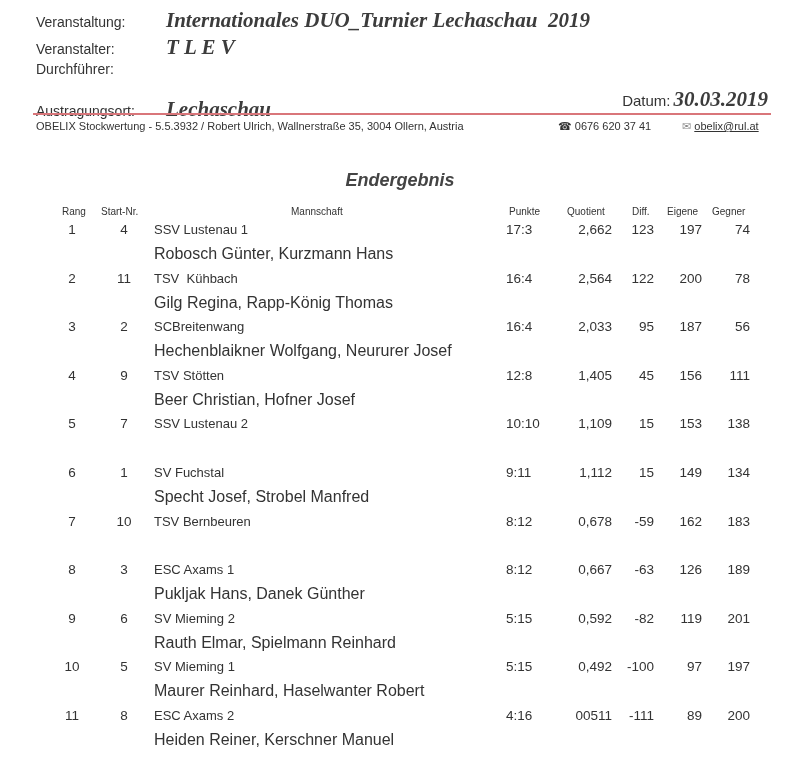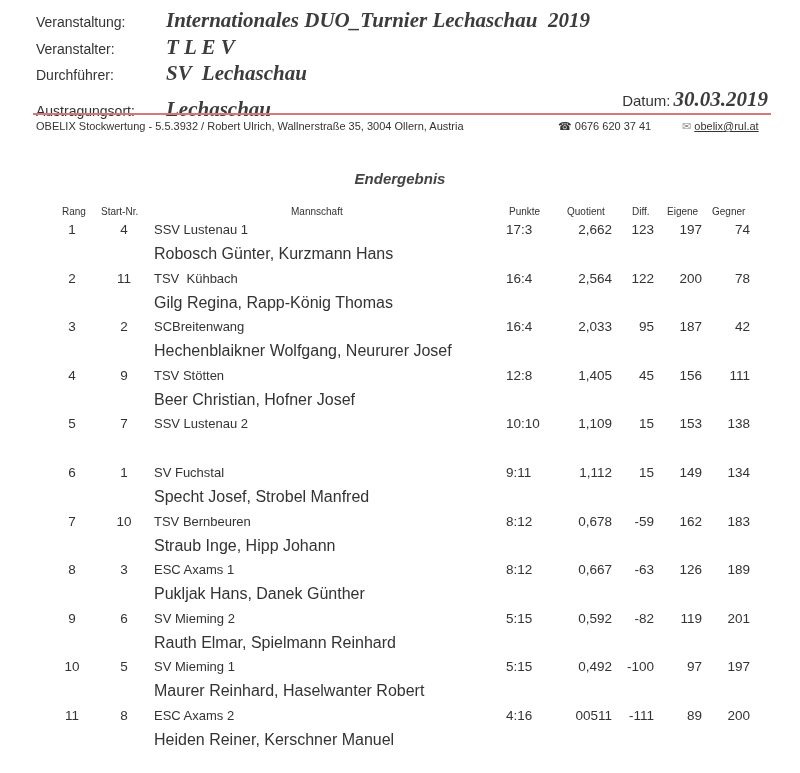--- a/index.html
+++ b/index.html
@@ -9,42 +9,41 @@
   .hdr-value { font-family: "Liberation Serif", serif; font-style: italic; font-weight: bold; font-size: 21px; color: #3c3c3c; }
   .datum { position: absolute; right: 32px; top: 87px; display: flex; align-items: baseline; }
   .datum-label { font-size: 15px; color: #333; margin-right: 3px; }
   .datum-value { font-family: "Liberation Serif", serif; font-style: italic; font-weight: bold; font-size: 21px; color: #3c3c3c; }
   .red-line { position: absolute; left: 33px; top: 113px; width: 738px; height: 2px; background: #d9767a; }
   .footer-line { position: absolute; top: 120px; left: 36px; right: 32px; font-size: 11px; color: #333; height: 14px; }
   .footer-left { position: absolute; left: 0; top: 0; }
   .footer-phone { position: absolute; left: 522px; top: 0; }
   .footer-mail { position: absolute; left: 646px; top: 0; }
   .footer-mail a { color: #333; text-decoration: underline; }
-  .title { position: absolute; top: 170px; left: 0; width: 800px; text-align: center; font-size: 15px; font-style: italic; font-weight: bold; color: #444; }
+  .title { position: absolute; top: 170px; left: 0; width: 800px; text-align: center; font-size: 18px; font-style: italic; font-weight: bold; color: #444; }
   .col-hdr { position: absolute; top: 206px; font-size: 10px; color: #333; }
   .row { position: absolute; left: 0; width: 800px; height: 48px; }
   .cell { position: absolute; font-size: 13.5px; color: #333; top: 0; }
   .num { text-align: right; }
   .players { position: absolute; left: 154px; top: 23px; font-size: 16px; color: #333; white-space: nowrap; }
   .team { left: 154px; font-size: 13px; }
 </style>
 </head>
 <body>
 
 <div class="hdr-row" style="top:8px;">
   <span class="hdr-label">Veranstaltung:</span>
   <span class="hdr-value" style="white-space:pre;">Internationales DUO_Turnier Lechaschau  2019</span>
 </div>
 <div class="hdr-row" style="top:35px;">
   <span class="hdr-label">Veranstalter:</span>
   <span class="hdr-value">T L E V</span>
 </div>
 <div class="hdr-row" style="top:61px;">
   <span class="hdr-label">Durchführer:</span>
-  <span class="hdr-value" style="white-space:pre;">SV  Lechaschau</span>
 </div>
 <div class="hdr-row" style="top:81px;margin-top:16px;">
   <span class="hdr-label">Austragungsort:</span>
   <span class="hdr-value">Lechaschau</span>
 </div>
 <div class="datum">
   <span class="datum-label">Datum:</span>
   <span class="datum-value">30.03.2019</span>
 </div>
 
@@ -97,21 +96,21 @@
     <span class="players">Gilg Regina, Rapp-König Thomas</span>
   </div>
     <div class="row" style="top: 319.2px;">
     <span class="cell num" style="left:60px;width:24px;text-align:center;">3</span>
     <span class="cell num" style="left:110px;width:28px;text-align:center;">2</span>
     <span class="cell team" style="white-space:pre;">SCBreitenwang</span>
     <span class="cell num" style="left:490px;width:55px;text-align:left;padding-left:16px;box-sizing:border-box;">16:4</span>
     <span class="cell num" style="left:560px;width:52px;">2,033</span>
     <span class="cell num" style="left:614px;width:40px;">95</span>
     <span class="cell num" style="left:664px;width:38px;">187</span>
-    <span class="cell num" style="left:712px;width:38px;">42</span>
+    <span class="cell num" style="left:712px;width:38px;">56</span>
     <span class="players">Hechenblaikner Wolfgang, Neururer Josef</span>
   </div>
     <div class="row" style="top: 367.8px;">
     <span class="cell num" style="left:60px;width:24px;text-align:center;">4</span>
     <span class="cell num" style="left:110px;width:28px;text-align:center;">9</span>
     <span class="cell team" style="white-space:pre;">TSV Stötten</span>
     <span class="cell num" style="left:490px;width:55px;text-align:left;padding-left:16px;box-sizing:border-box;">12:8</span>
     <span class="cell num" style="left:560px;width:52px;">1,405</span>
     <span class="cell num" style="left:614px;width:40px;">45</span>
     <span class="cell num" style="left:664px;width:38px;">156</span>
@@ -141,21 +140,20 @@
   </div>
     <div class="row" style="top: 513.6px;">
     <span class="cell num" style="left:60px;width:24px;text-align:center;">7</span>
     <span class="cell num" style="left:110px;width:28px;text-align:center;">10</span>
     <span class="cell team" style="white-space:pre;">TSV Bernbeuren</span>
     <span class="cell num" style="left:490px;width:55px;text-align:left;padding-left:16px;box-sizing:border-box;">8:12</span>
     <span class="cell num" style="left:560px;width:52px;">0,678</span>
     <span class="cell num" style="left:614px;width:40px;">-59</span>
     <span class="cell num" style="left:664px;width:38px;">162</span>
     <span class="cell num" style="left:712px;width:38px;">183</span>
-    <span class="players">Straub Inge, Hipp Johann</span>
   </div>
     <div class="row" style="top: 562.2px;">
     <span class="cell num" style="left:60px;width:24px;text-align:center;">8</span>
     <span class="cell num" style="left:110px;width:28px;text-align:center;">3</span>
     <span class="cell team" style="white-space:pre;">ESC Axams 1</span>
     <span class="cell num" style="left:490px;width:55px;text-align:left;padding-left:16px;box-sizing:border-box;">8:12</span>
     <span class="cell num" style="left:560px;width:52px;">0,667</span>
     <span class="cell num" style="left:614px;width:40px;">-63</span>
     <span class="cell num" style="left:664px;width:38px;">126</span>
     <span class="cell num" style="left:712px;width:38px;">189</span>

